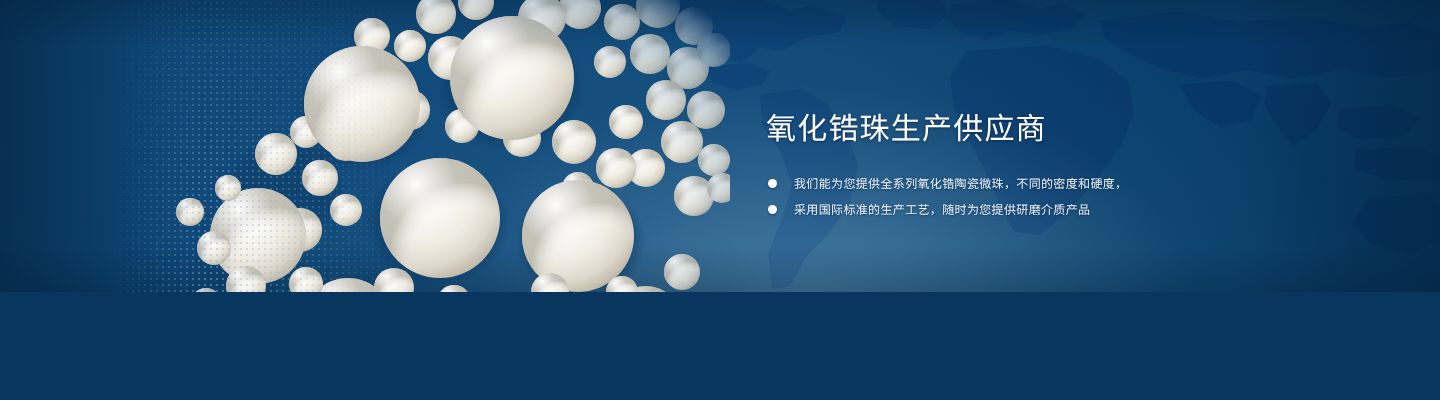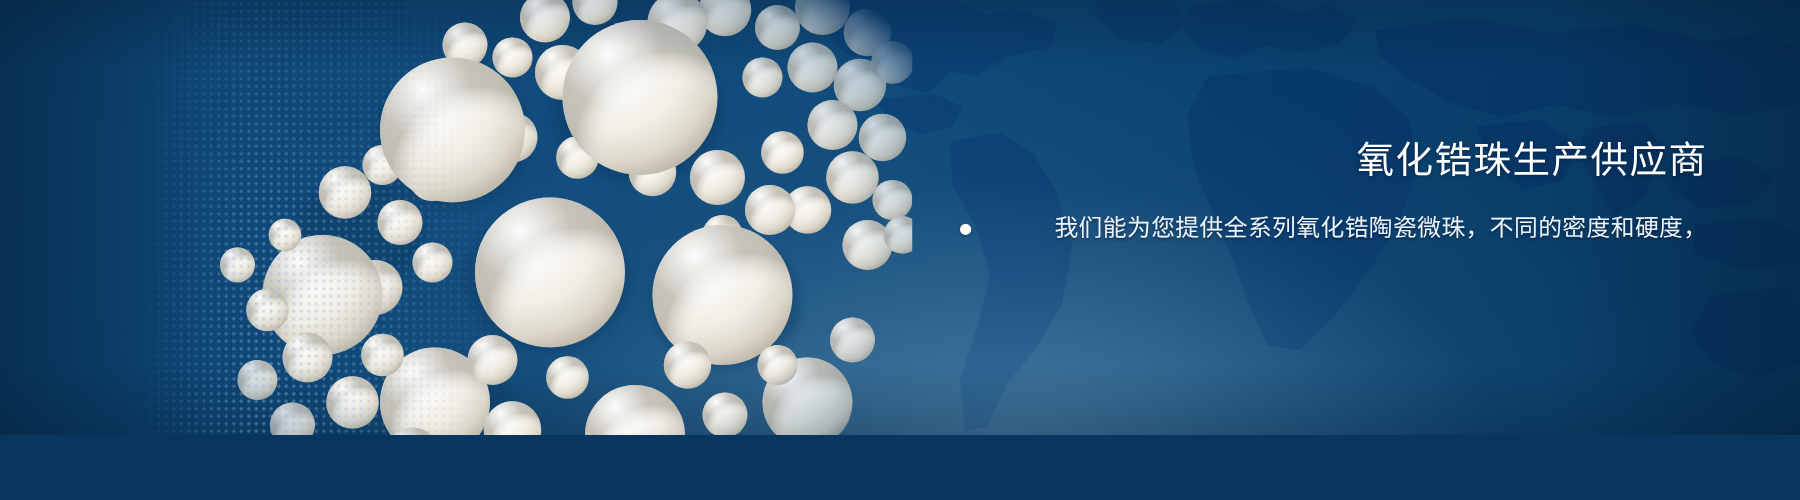--- a/index.html
+++ b/index.html
@@ -6,24 +6,23 @@
   * { margin:0; padding:0; box-sizing:border-box; }
   html, body {
     width:1440px; height:400px;
     overflow:hidden;
     background:#08365e;
     font-family:"Liberation Sans","DejaVu Sans",sans-serif;
   }
 
   .banner {
     position:relative;
-    width:1440px; height:348px;
+    width:1440px; height:292px;
     overflow:hidden;
     background:#b91c1c;
-    text-align:right;
   }
 
   
   .bg-base {
     position:absolute; inset:0;
     background:
       radial-gradient(ellipse 760px 420px at 56% 104%, #4a7da3 0%, rgba(74,125,163,0.55) 26%, rgba(40,92,134,0.20) 52%, rgba(10,66,112,0) 74%),
       radial-gradient(ellipse 900px 560px at 30% 50%, rgba(26,84,134,0.55) 0%, rgba(12,66,112,0) 70%),
       linear-gradient(105deg, #0a4170 0%, #0a4473 24%, #0c4877 44%, #0b4371 62%, #093f6b 80%, #083a64 100%);
   }
@@ -98,21 +97,21 @@
   }
   .bullet-dot {
     position:absolute;
     left:2px; top:7px;
     width:9px; height:9px;
     border-radius:50%;
     background:#ffffff;
     box-shadow:0 1px 2px rgba(0,20,45,0.5);
   }
   .bullet-text {
-    font-size:19px;
+    font-size:12px;
     line-height:24px;
     color:#eef4fa;
     letter-spacing:0.35px;
     text-shadow:0 1px 2px rgba(0,20,45,0.5);
   }
   .bullet-text .wrap-line { display:block; }
 </style>
 </head>
 <body>
 
@@ -289,17 +288,23 @@
     <ul class="bullet-list">
 
       <li class="bullet-row">
         <span class="bullet-dot"></span>
         <span class="bullet-text">
           <span class="wrap-line">我们能为您提供全系列氧化锆陶瓷微珠，不同的密度和硬度，</span>
         </span>
       </li>
 
 
+      <li class="bullet-row">
+        <span class="bullet-dot"></span>
+        <span class="bullet-text">
+          <span class="wrap-line">采用国际标准的生产工艺，随时为您提供研磨介质产品</span>
+        </span>
+      </li>
 
     </ul>
   </div>
 
 </div>
 
 </body></html>

